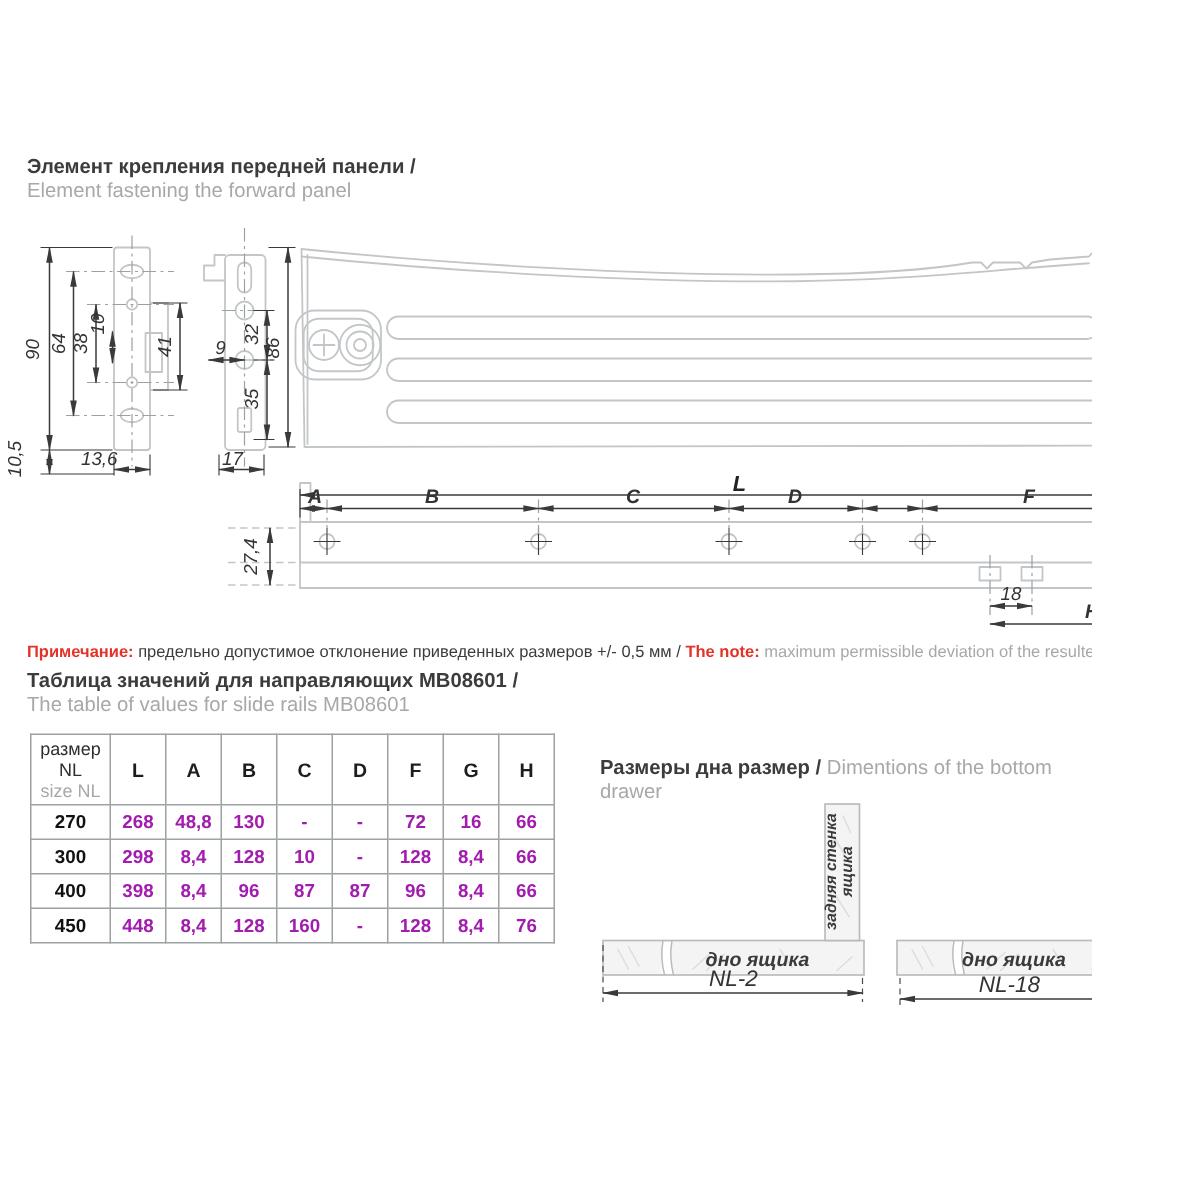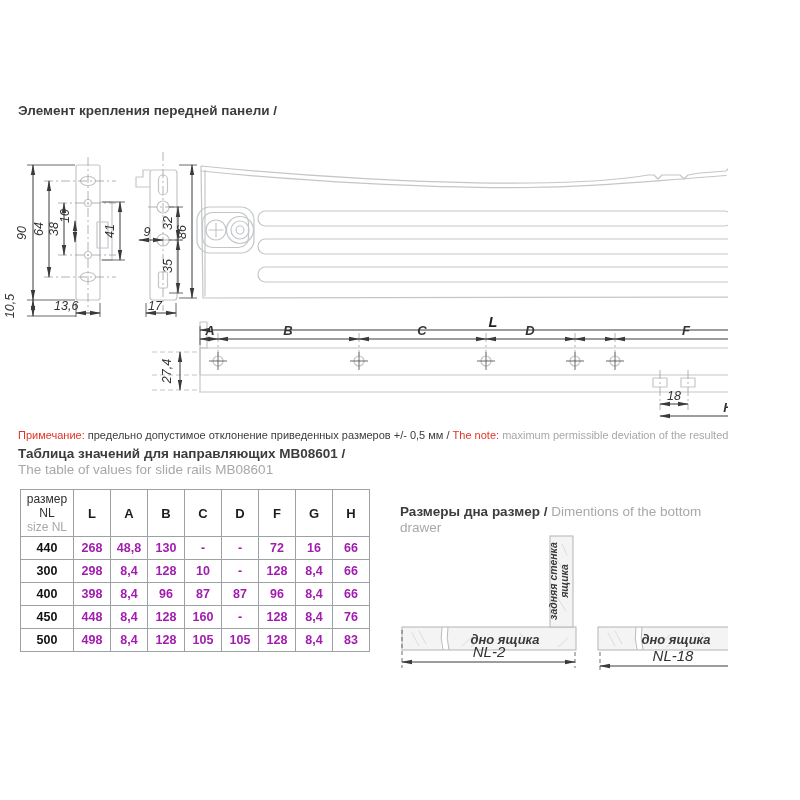--- a/index.html
+++ b/index.html
@@ -3,21 +3,21 @@
 <meta charset="utf-8">
 <style>
   html,body{margin:0;padding:0;background:#fff}
   .page{position:relative;width:728px;height:800px;background:#fff;overflow:hidden;
         font-family:"Liberation Sans",sans-serif}
   .abs{position:absolute}
   .ttl{font-size:13.5px;line-height:16px}
   .ttl .ru{color:#3c3c3c;font-weight:bold}
   .ttl .en{color:#a8a8a8}
   .note{font-size:11px;color:#3c3c3c;white-space:nowrap}
-  .note .red{color:#e53228;font-weight:normal}
+  .note .red{color:#e53228;font-weight:bold}
   .note .en{color:#a8a8a8}
   table.spec{border-collapse:collapse;background:#fff}
   .spec th,.spec td{border:1px solid #9ca1a4;text-align:center;vertical-align:middle;padding:0}
   .spec th{width:36px;height:46px;font-size:13px;color:#1d1d1d}
   .spec th.c0{width:52px;font-weight:normal}
   .c0 .l1,.c0 .l2{font-size:12px;line-height:14px;color:#2e2e2e}
   .c0 .l3{font-size:12px;line-height:14px;color:#a8a8a8}
   .spec td{height:22px;font-size:12.5px;font-weight:bold;color:#a21caf}
   .spec td.size{color:#111}
   
@@ -37,20 +37,21 @@
   .woodv{font:italic bold 10.5px "Liberation Sans",sans-serif;fill:#3a3a3a}
   .ndim{font:italic 15px "Liberation Sans",sans-serif;fill:#333}
 </style>
 </head>
 <body>
 
 <div class="page">
 
   <div class="abs ttl" style="left:18px;top:103px">
     <div class="ru">Элемент крепления передней панели /</div>
+    <div class="en">Element fastening the forward panel</div>
   </div>
 
   <svg class="abs" style="left:0;top:148px" width="800" height="175" viewBox="0 148 800 175">
     <defs>
       <marker id="m1" viewBox="0 0 12 6" refX="11" refY="3" markerWidth="11" markerHeight="5.5" orient="auto-start-reverse" markerUnits="userSpaceOnUse">
         <path d="M0,.6 L12,3 L0,5.4 Z" fill="#3a3a3a"></path>
       </marker>
     </defs>
 
     <g>
@@ -212,21 +213,21 @@
       <th>L</th>
       <th>A</th>
       <th>B</th>
       <th>C</th>
       <th>D</th>
       <th>F</th>
       <th>G</th>
       <th>H</th>
     </tr>
     <tr>
-      <td class="size">440</td>
+      <td class="size">270</td>
       <td>268</td>
       <td>48,8</td>
       <td>130</td>
       <td>-</td>
       <td>-</td>
       <td>72</td>
       <td>16</td>
       <td>66</td>
     </tr>
     <tr>
@@ -254,31 +255,20 @@
     <tr>
       <td class="size">450</td>
       <td>448</td>
       <td>8,4</td>
       <td>128</td>
       <td>160</td>
       <td>-</td>
       <td>128</td>
       <td>8,4</td>
       <td>76</td>
-    </tr>
-    <tr>
-      <td class="size">500</td>
-      <td>498</td>
-      <td>8,4</td>
-      <td>128</td>
-      <td>105</td>
-      <td>105</td>
-      <td>128</td>
-      <td>8,4</td>
-      <td>83</td>
     </tr>
   </tbody>
     </table>
 
   <div class="abs ttl" style="left:400px;top:504px">
     <span class="ru">Размеры дна размер /</span>
     <span class="en">Dimentions of the bottom drawer</span>
   </div>
 
   <svg class="abs" style="left:390px;top:528px" width="410" height="150" viewBox="390 528 410 150">

